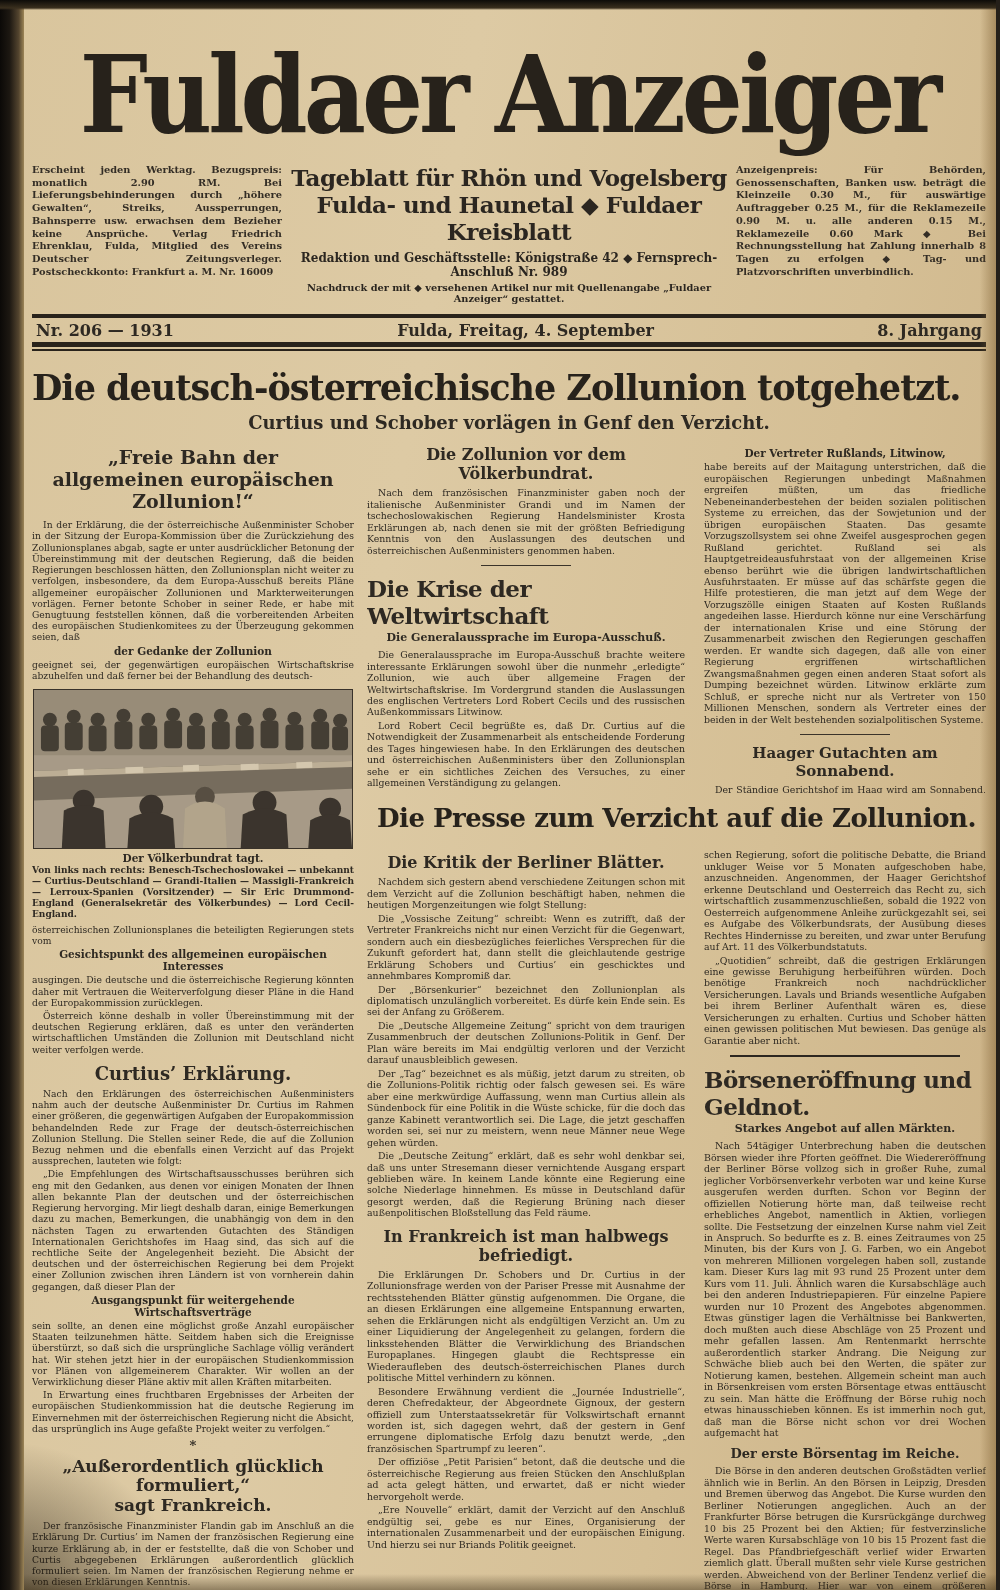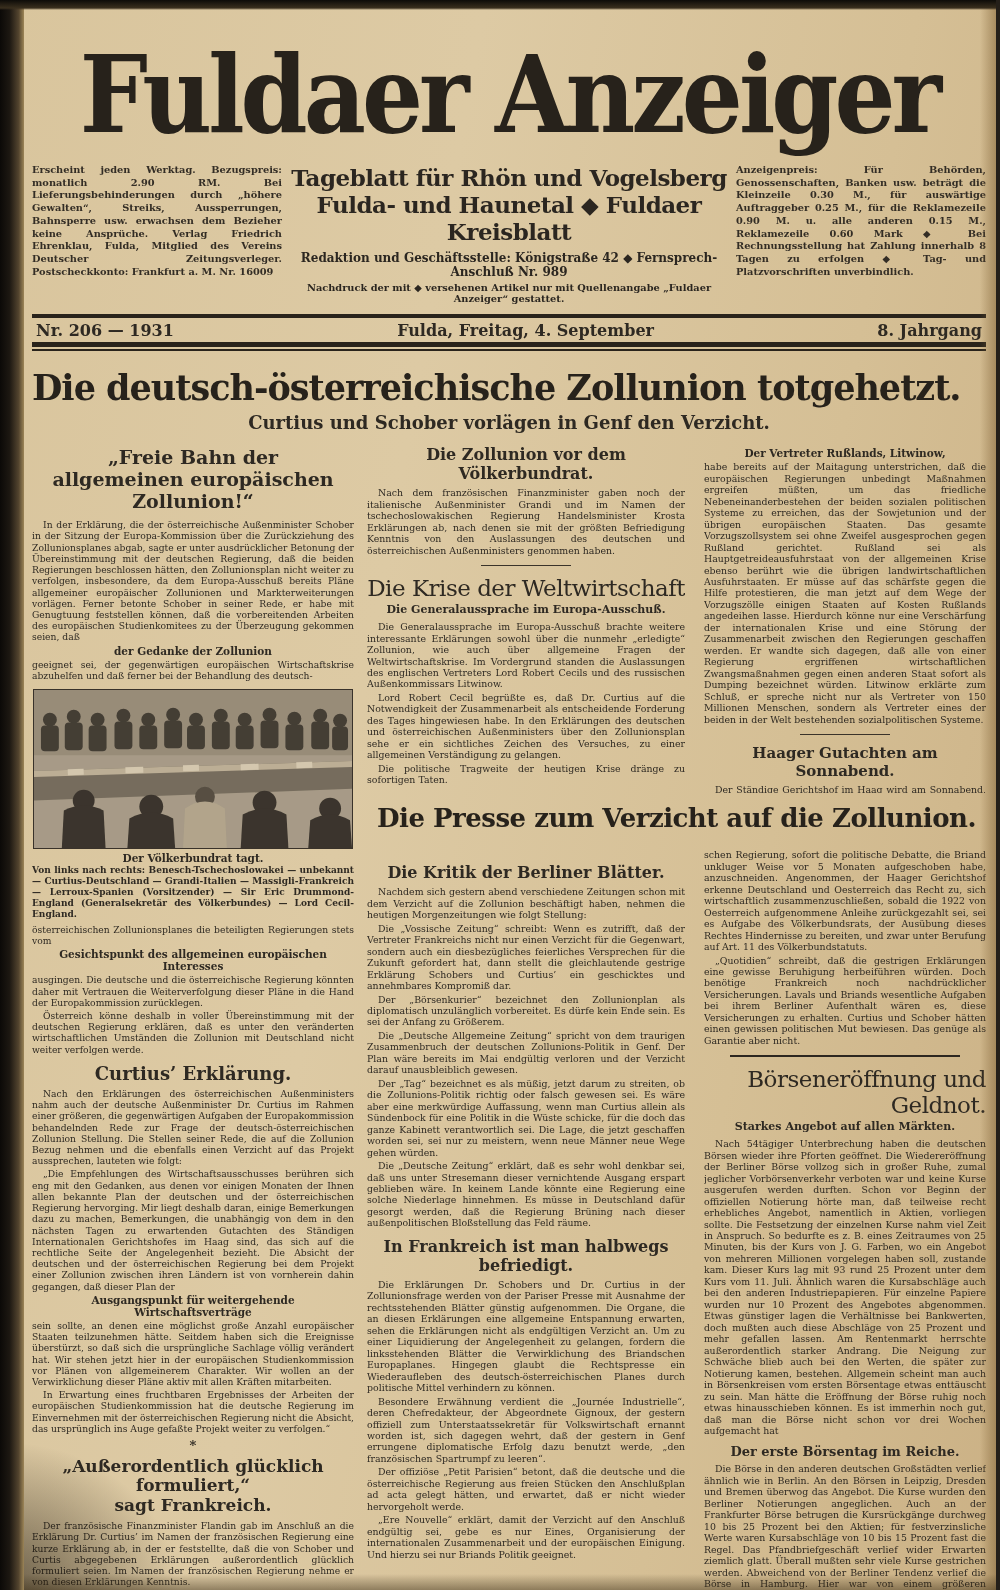--- a/index.html
+++ b/index.html
@@ -50,21 +50,21 @@
   .rbottom { flex:1; overflow:hidden; }
   .c2 { width:318px; overflow:hidden; }
   .c3 { flex:1; overflow:hidden; }
 
   .b { font-size:9.4px; line-height:1.22; text-align:justify; margin:0 0 2px; text-indent:11px; }
   .c1 .b { font-size:9.2px; }
   .nofirst { text-indent:0; }
   .ch { font-size:10.5px; font-weight:bold; text-align:center; margin:2px 0; }
   .h-col { font-size:19px; font-weight:bold; text-align:center; line-height:1.14; margin:2px 12px 7px; }
   .h-mid { font-size:15px; font-weight:bold; text-align:center; margin:8px 0 4px; }
-  .h-big { font-size:23px; font-weight:normal; text-align:right; letter-spacing:-0.5px; margin:8px 0 2px; }
+  .h-big { font-size:23px; font-weight:bold; text-align:left; letter-spacing:-0.5px; margin:8px 0 2px; }
   .h-sub { font-size:11px; font-weight:bold; text-align:center; margin:0 0 5px; }
   .star { text-align:center; font-size:13px; font-weight:bold; margin:4px 0; }
   .press-headline { text-align:center; font-size:26px; font-weight:bold; letter-spacing:-0.5px;
           margin:10px 0 16px; color:#27221b; }
   .divider { width:90px; border-top:1.5px solid #3a332a; margin:9px auto; }
   .divider.wide { width:230px; border-top:2px solid #2d2720; }
 
   
   .photo-frame { border:1.5px solid #39322a; margin:8px 1px 2px; background:#9d9383; }
   .photo-frame svg { display:block; width:100%; height:158px; filter:sepia(0.18) contrast(0.92); }
@@ -206,21 +206,21 @@
             <div class="divider"></div>
             <div class="h-mid">Haager Gutachten am Sonnabend.</div>
             <p class="b">Der Ständige Gerichtshof im Haag wird am Sonnabend, um 10 Uhr morgens, in einer öffentlichen Sitzung das Gutachten über die deutsch-österreichischen Zollabmachungen bekanntgeben.</p>
           </div>
         </div>
 
         <div class="press-headline">Die Presse zum Verzicht auf die Zollunion.</div>
 
         <div class="rrow rbottom">
           <div class="c2">
-            <div class="h-mid" style="margin-top:14px; font-size:16px;">Die Kritik der Berliner Blätter.</div>
+            <div class="h-mid" style="margin-top:4px; font-size:16px;">Die Kritik der Berliner Blätter.</div>
             <p class="b">Nachdem sich gestern abend verschiedene Zeitungen schon mit dem Verzicht auf die Zollunion beschäftigt haben, nehmen die heutigen Morgenzeitungen wie folgt Stellung:</p>
             <p class="b">Die „Vossische Zeitung“ schreibt: Wenn es zutrifft, daß der Vertreter Frankreichs nicht nur einen Verzicht für die Gegenwart, sondern auch ein diesbezügliches feierliches Versprechen für die Zukunft gefordert hat, dann stellt die gleichlautende gestrige Erklärung Schobers und Curtius’ ein geschicktes und annehmbares Kompromiß dar.</p>
             <p class="b">Der „Börsenkurier“ bezeichnet den Zollunionplan als diplomatisch unzulänglich vorbereitet. Es dürfe kein Ende sein. Es sei der Anfang zu Größerem.</p>
             <p class="b">Die „Deutsche Allgemeine Zeitung“ spricht von dem traurigen Zusammenbruch der deutschen Zollunions-Politik in Genf. Der Plan wäre bereits im Mai endgültig verloren und der Verzicht darauf unausbleiblich gewesen.</p>
             <p class="b">Der „Tag“ bezeichnet es als müßig, jetzt darum zu streiten, ob die Zollunions-Politik richtig oder falsch gewesen sei. Es wäre aber eine merkwürdige Auffassung, wenn man Curtius allein als Sündenbock für eine Politik in die Wüste schicke, für die doch das ganze Kabinett verantwortlich sei. Die Lage, die jetzt geschaffen worden sei, sei nur zu meistern, wenn neue Männer neue Wege gehen würden.</p>
             <p class="b">Die „Deutsche Zeitung“ erklärt, daß es sehr wohl denkbar sei, daß uns unter Stresemann dieser vernichtende Ausgang erspart geblieben wäre. In keinem Lande könnte eine Regierung eine solche Niederlage hinnehmen. Es müsse in Deutschland dafür gesorgt werden, daß die Regierung Brüning nach dieser außenpolitischen Bloßstellung das Feld räume.</p>
             <div class="h-mid" style="font-size:16px;">In Frankreich ist man halbwegs befriedigt.</div>
             <p class="b">Die Erklärungen Dr. Schobers und Dr. Curtius in der Zollunionsfrage werden von der Pariser Presse mit Ausnahme der rechtsstehenden Blätter günstig aufgenommen. Die Organe, die an diesen Erklärungen eine allgemeine Entspannung erwarten, sehen die Erklärungen nicht als endgültigen Verzicht an. Um zu einer Liquidierung der Angelegenheit zu gelangen, fordern die linksstehenden Blätter die Verwirklichung des Briandschen Europaplanes. Hingegen glaubt die Rechtspresse ein Wiederaufleben des deutsch-österreichischen Planes durch politische Mittel verhindern zu können.</p>
             <p class="b">Besondere Erwähnung verdient die „Journée Industrielle“, deren Chefredakteur, der Abgeordnete Gignoux, der gestern offiziell zum Unterstaatssekretär für Volkswirtschaft ernannt worden ist, sich dagegen wehrt, daß der gestern in Genf errungene diplomatische Erfolg dazu benutzt werde, „den französischen Spartrumpf zu leeren“.</p>
             <p class="b">Der offiziöse „Petit Parisien“ betont, daß die deutsche und die österreichische Regierung aus freien Stücken den Anschlußplan ad acta gelegt hätten, und erwartet, daß er nicht wieder hervorgeholt werde.</p>

